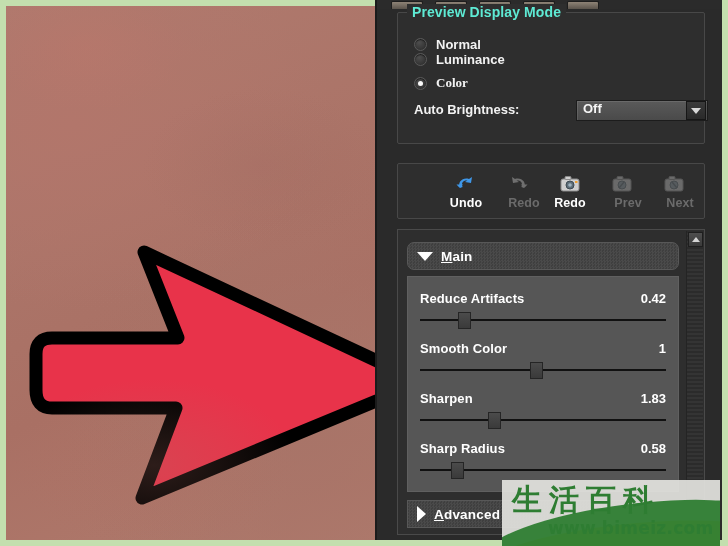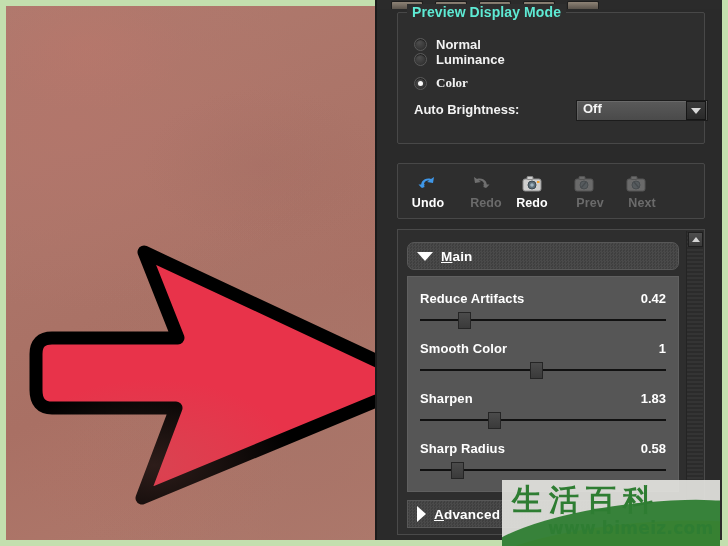--- a/index.html
+++ b/index.html
@@ -206,21 +206,21 @@
   #grp-toolbar {
     left: 20px; top: 163px;
     width: 308px; height: 56px;
     border: 1px solid #484848;
     border-radius: 2px;
     background: #2e2e2e;
     box-sizing: border-box;
     position: absolute;
     display: flex;
     align-items: center;
-    justify-content: flex-start;
+    justify-content: flex-end;
     padding: 0 4px;
   }
   .tool-btn {
     width: 52px;
     display: flex;
     flex-direction: column;
     align-items: center;
     gap: 1px;
   }
   .tool-icon {

